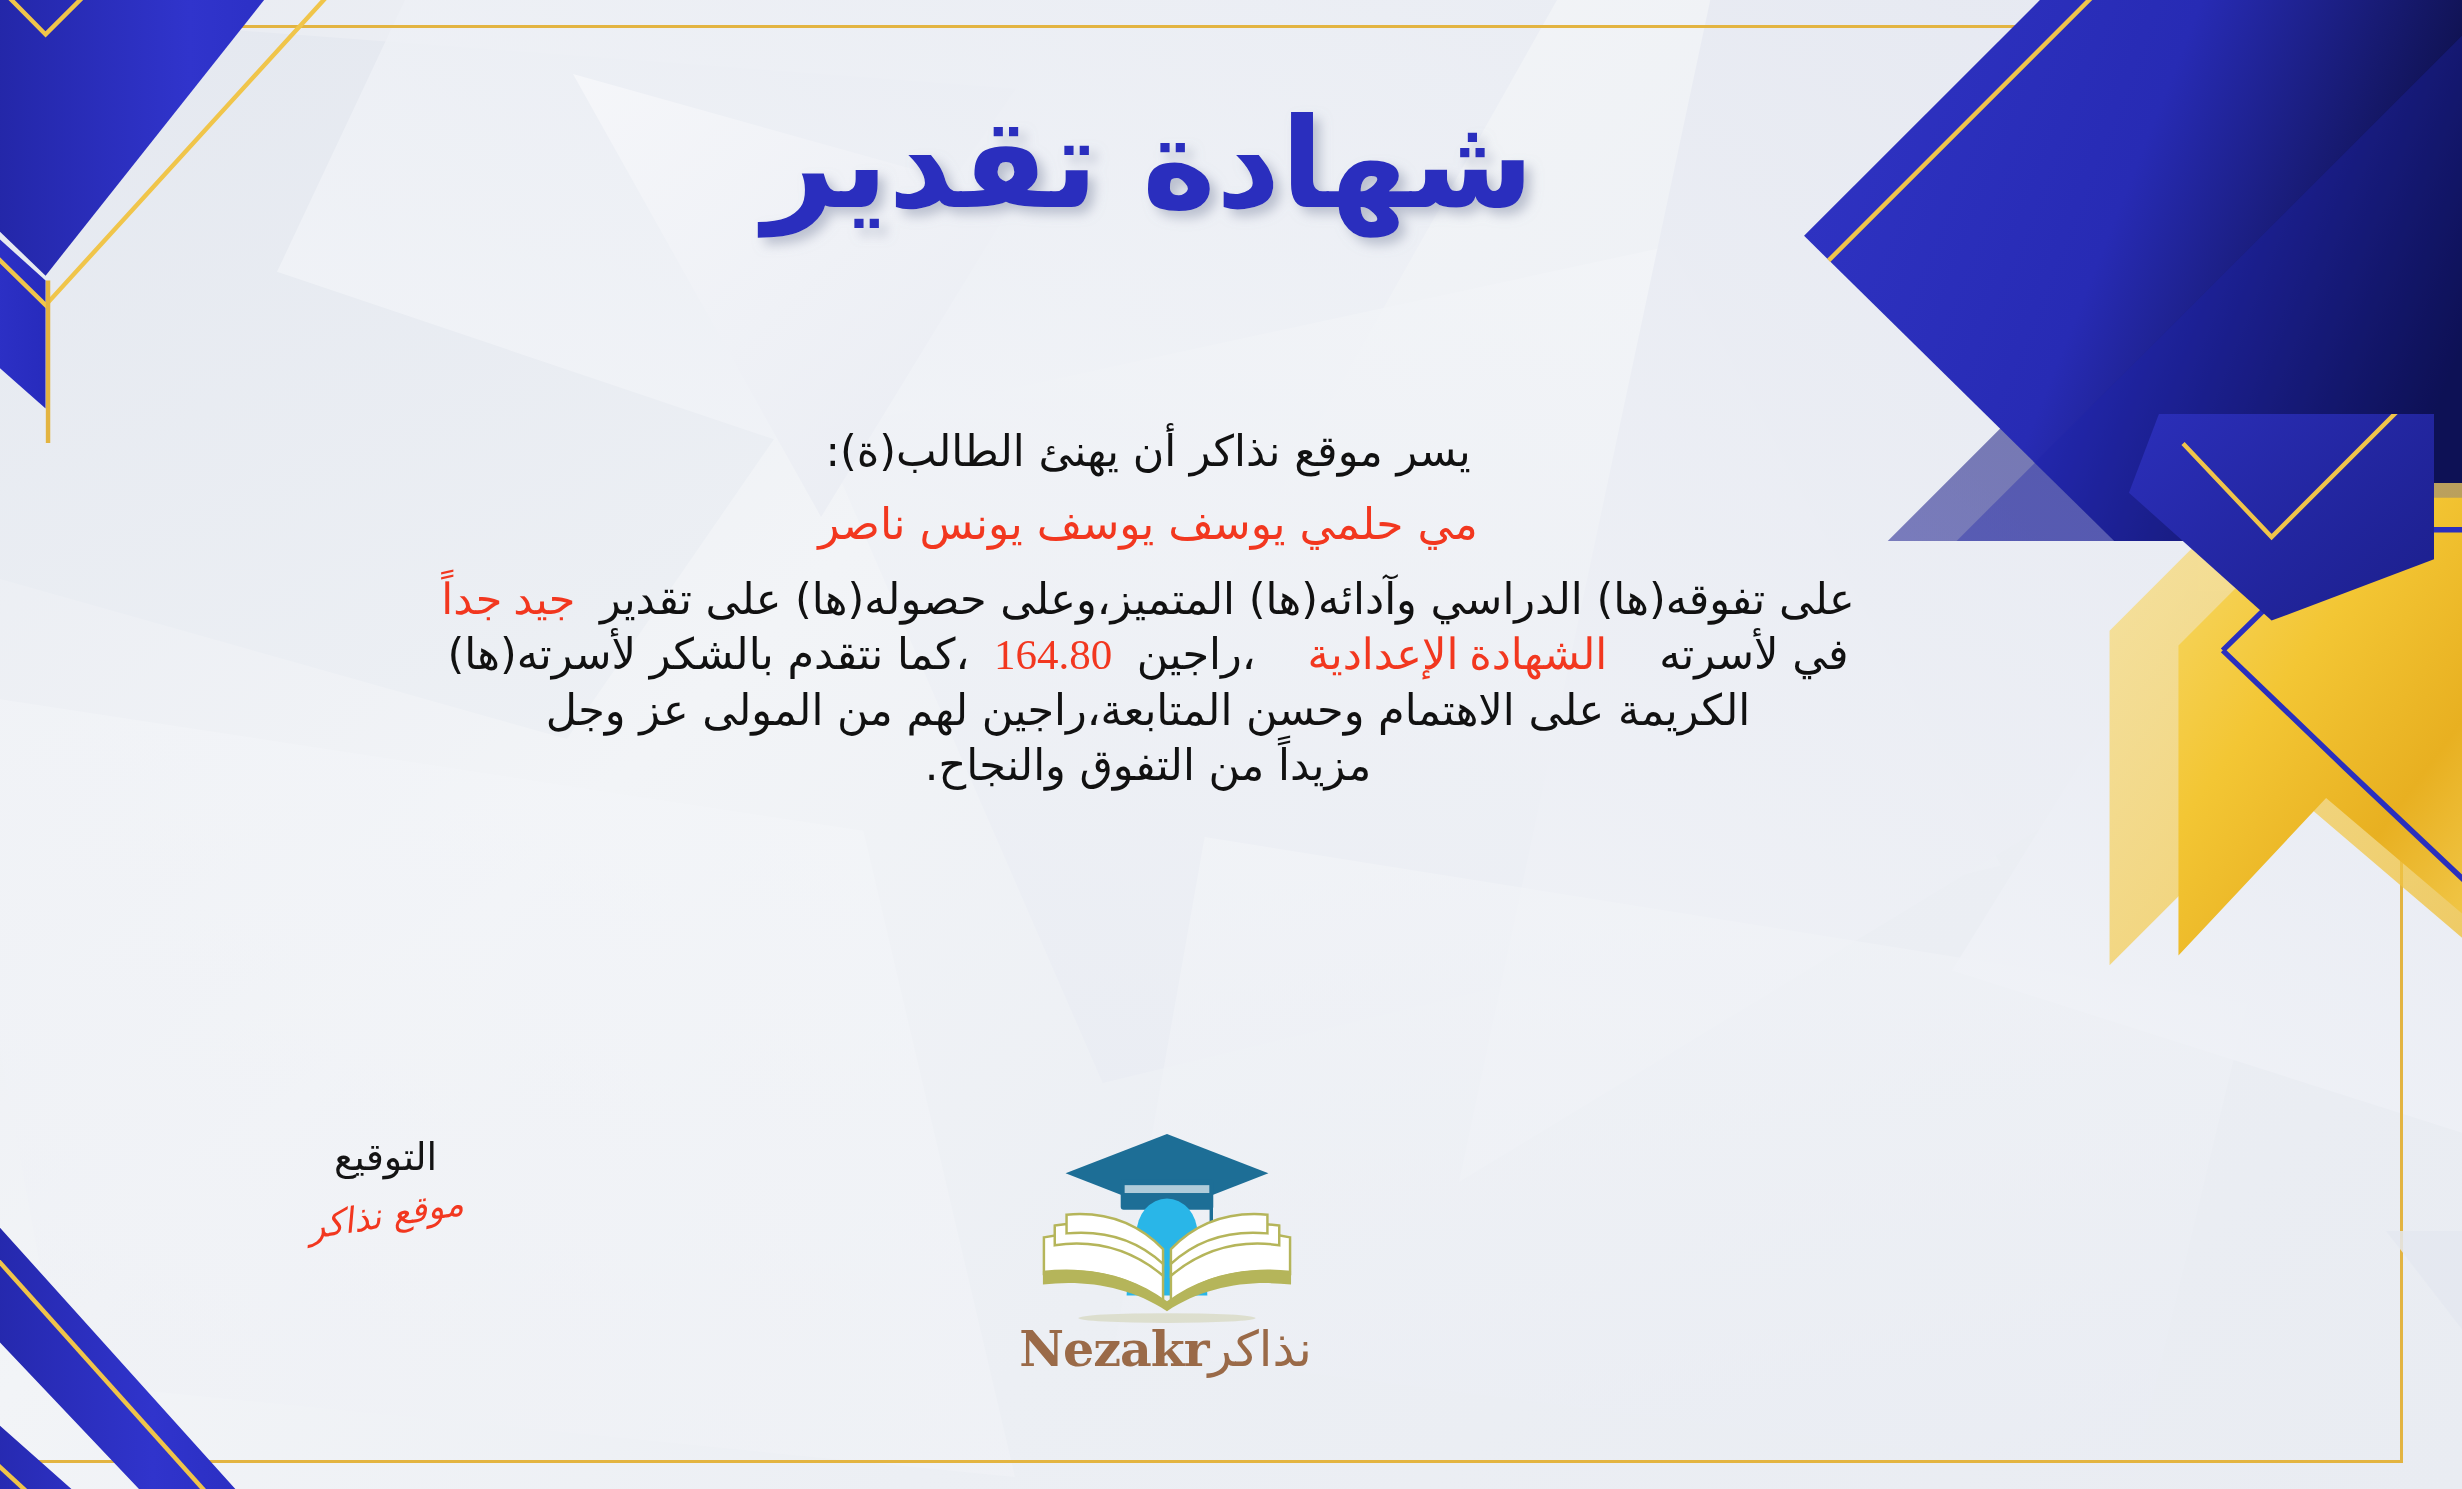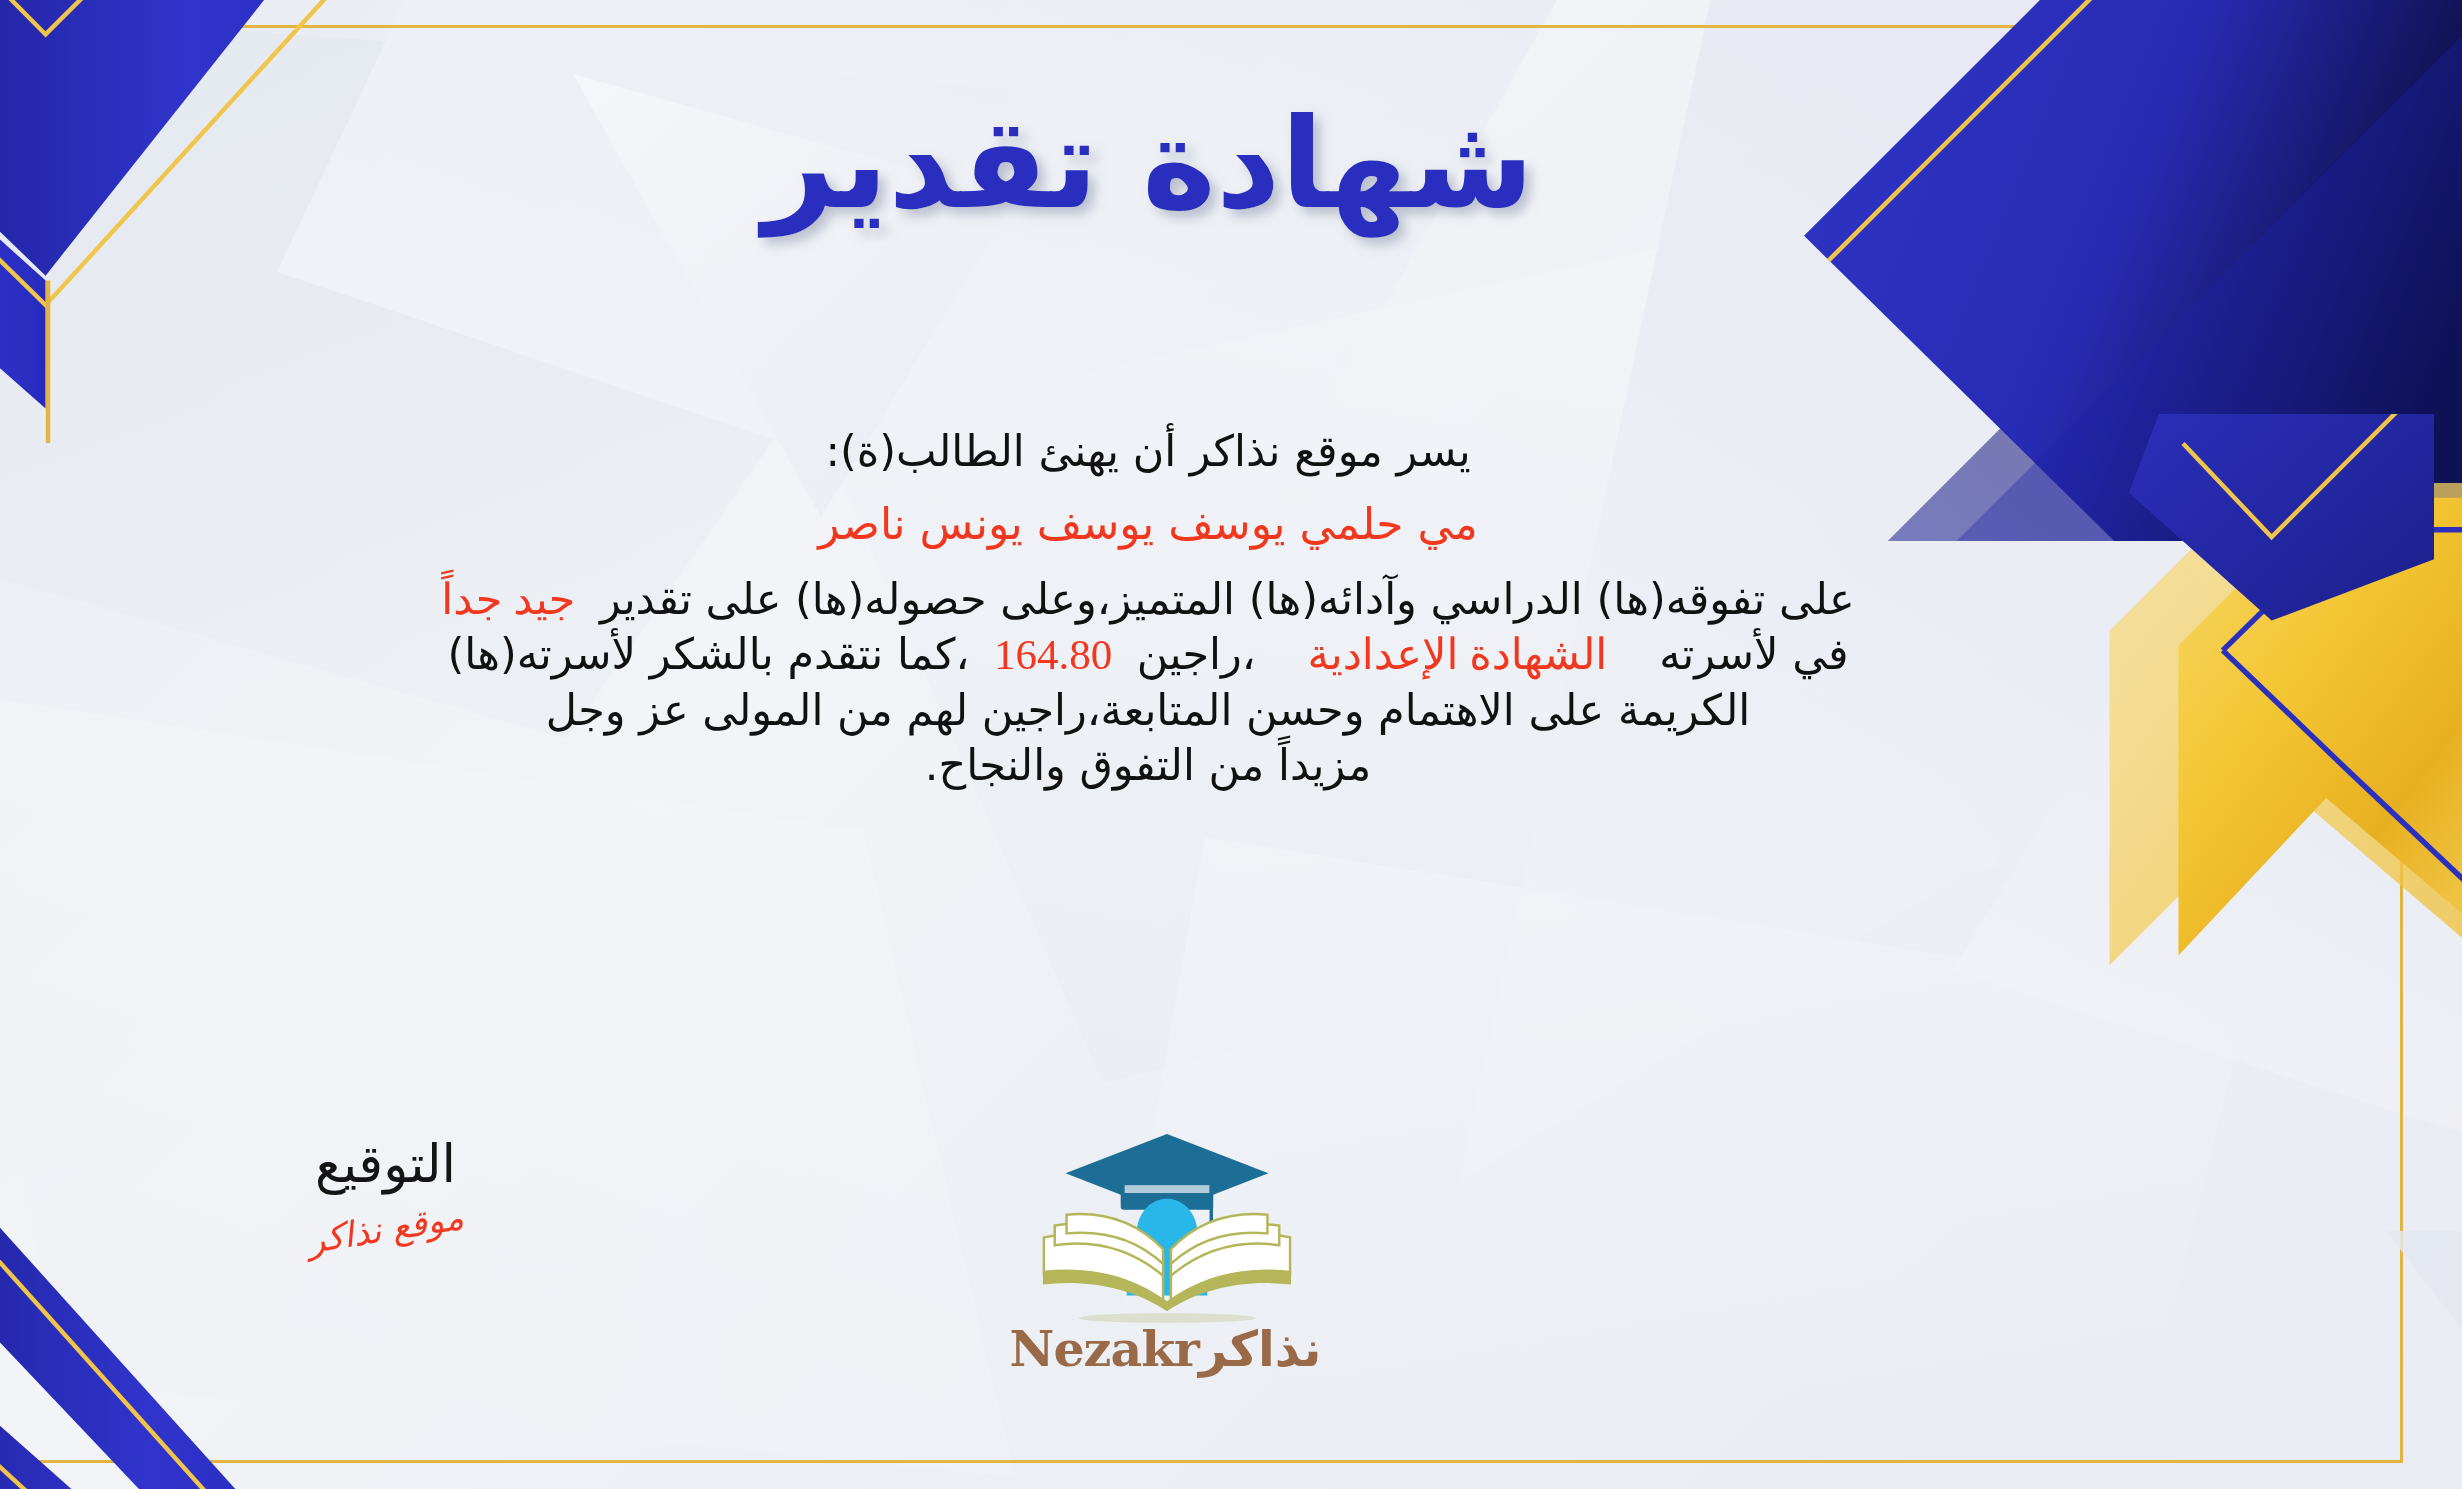--- a/index.html
+++ b/index.html
@@ -108,21 +108,21 @@
   .sign-block{
     position:absolute;
     left:374px;
     top:1138px;
     width:355px;
     text-align:center;
     direction:rtl;
   }
   .sign-label{
     color:#141414;
-    font-size:52px;
+    font-size:38px;
     line-height:1;
     margin-bottom:19.7px;
   }
   .sign-mark{
     color:#f2371f;
     font-size:35px;
     font-family:"DejaVu Serif","Liberation Serif",serif;
     font-style:italic;
     transform:rotate(-9deg);
     display:inline-block;
@@ -141,21 +141,21 @@
     margin-top:-6.9px;
     font-size:49px;
     font-weight:bold;
     color:#9a6a48;
     font-family:"DejaVu Serif","Liberation Serif",serif;
     letter-spacing:-1px;
     direction:ltr;
   }
   .logo-text .ar{
     font-family:"DejaVu Sans","Liberation Sans",sans-serif;
-    font-weight:bold;
+    font-weight:normal;
   }
 </style>
 </head>
 <body>
 
 <div id="certificate">
 
   <div class="bg-base"></div>
   <div class="poly p1"></div>
   <div class="poly p2"></div>

